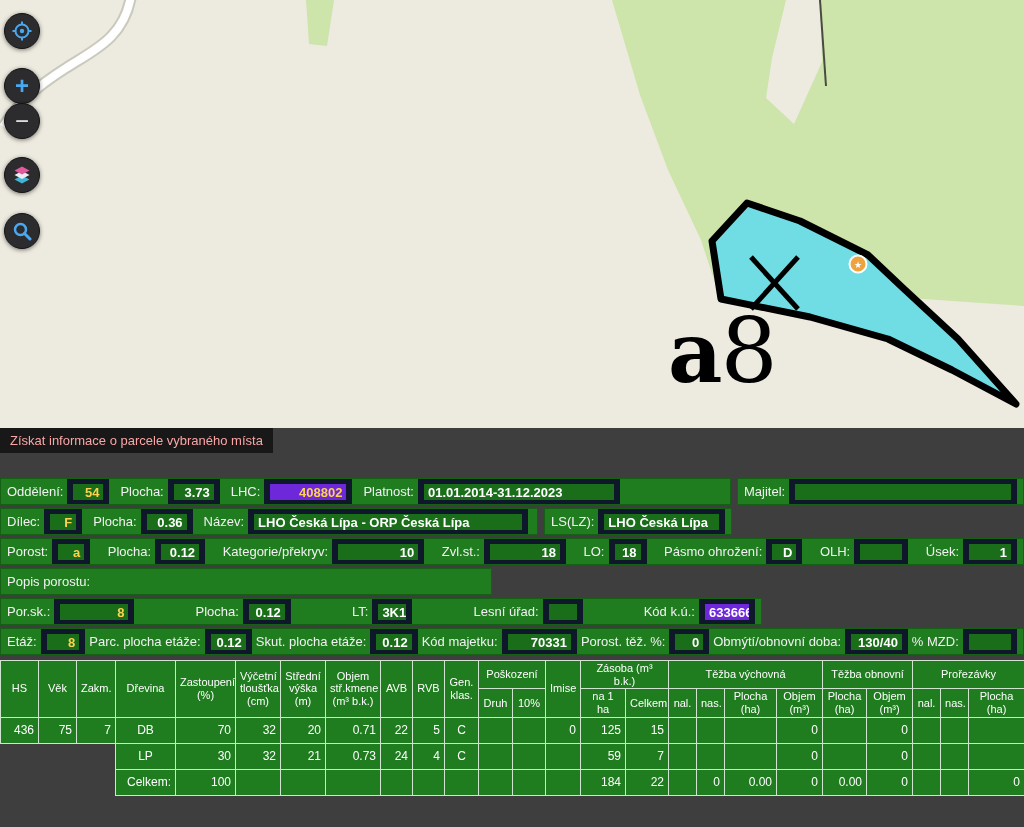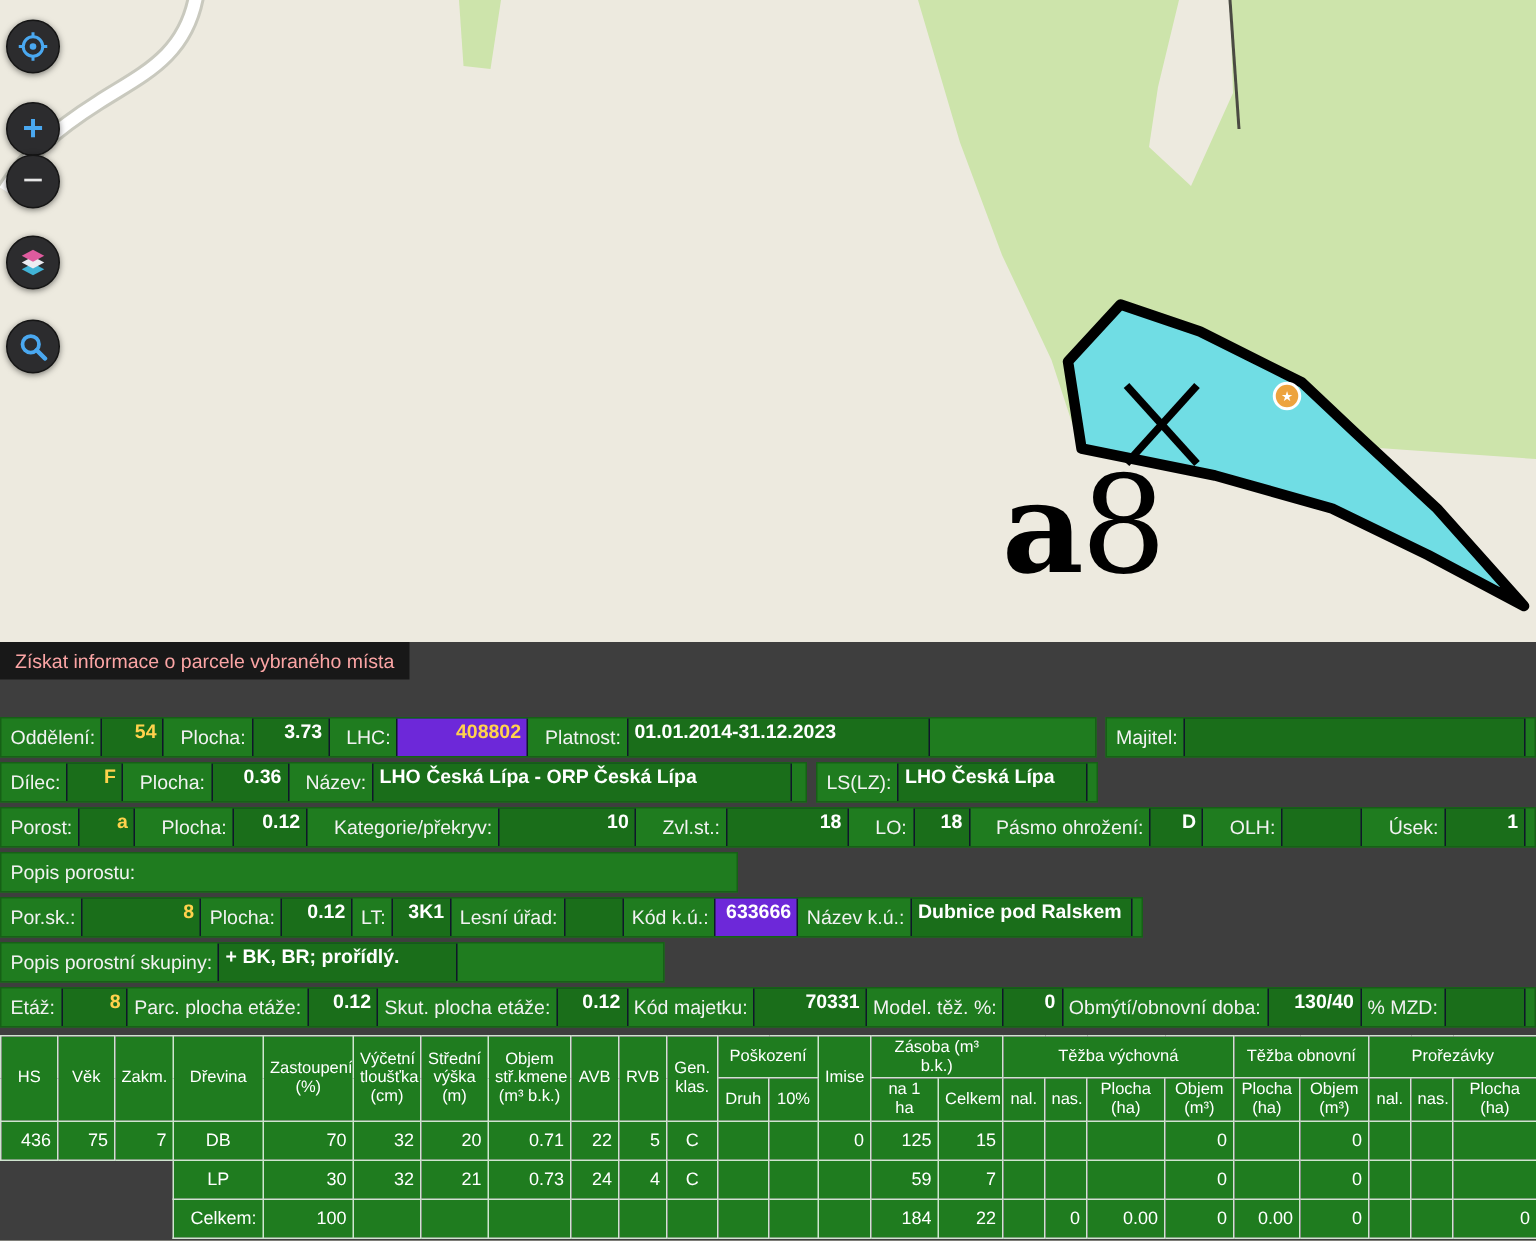--- a/index.html
+++ b/index.html
@@ -20,21 +20,21 @@
   
   .panel{position:relative;width:1024px;height:399px;background:#3e3e3e}
   .tooltip{display:inline-block;background:#181818;color:#fca5a5;font-size:13px;padding:5px 10px;cursor:pointer}
   .rows{margin-top:25px}
   .irow{display:flex;gap:6px;margin-bottom:3px;height:27px}
   .gbar{display:flex;align-items:center;gap:11px;background:#1f7c1f;border:1px solid #166016;padding:0 6px;height:27px;
         box-sizing:border-box;overflow:hidden;flex-wrap:nowrap}
   .gbar.spread{justify-content:space-between;gap:4px}
   .fld{display:flex;align-items:center;gap:4px;white-space:nowrap;min-width:0}
   .lbl{color:#f2f2f2;font-size:13px;flex-shrink:0}
-  .val{display:inline-block;background:#1a6e1a;border:1px solid #0f172a;color:#fff;font-weight:bold;font-size:13px;
+  .val{display:inline-block;background:#1a6e1a;border:6px solid #0f172a;color:#fff;font-weight:bold;font-size:13px;
        padding:1px 4px;height:28px;line-height:16px;box-sizing:border-box;overflow:hidden;white-space:nowrap}
   .val.num{text-align:right}
   .val.key{color:#ffd24d}
   .val.lite{background:#6d28d9}
   .grow{flex:1}
 
   
   .ltab{border-collapse:collapse;table-layout:fixed;width:1024px;margin-top:5px;font-size:12px}
   .ltab th,.ltab td{background:#1f7c1f;border:1px solid #cfe5cf;color:#fff;padding:1px 4px;overflow:hidden}
   .ltab th{font-weight:normal;font-size:11px;text-align:center;line-height:1.15}
@@ -216,56 +216,44 @@
             <span class="val num" style="width:40px">3K1</span>
           </span>
           <span class="fld">
             <span class="lbl">Lesní úřad:</span>
             <span class="val" style="width:40px"></span>
           </span>
           <span class="fld">
             <span class="lbl">Kód k.ú.:</span>
             <span class="val num lite" style="width:56px">633666</span>
           </span>
-          <span class="fld">
-            <span class="lbl">Název k.ú.:</span>
-            <span class="val" style="width:148px">Dubnice pod Ralskem</span>
-          </span>
-        </div>
-      </div>
-
-      <div class="irow">
-        <div class="gbar" style="width:443px">
-          <span class="fld">
-            <span class="lbl">Popis porostní skupiny:</span>
-            <span class="val" style="width:160px">+ BK, BR; prořídlý.</span>
-          </span>
-        </div>
-      </div>
+        </div>
+      </div>
+
 
       <div class="irow">
         <div class="gbar spread" style="width:1024px">
           <span class="fld">
             <span class="lbl">Etáž:</span>
             <span class="val num key" style="width:46px">8</span>
           </span>
           <span class="fld">
             <span class="lbl">Parc. plocha etáže:</span>
             <span class="val num" style="width:50px">0.12</span>
           </span>
           <span class="fld">
             <span class="lbl">Skut. plocha etáže:</span>
             <span class="val num" style="width:50px">0.12</span>
           </span>
           <span class="fld">
             <span class="lbl">Kód majetku:</span>
             <span class="val num" style="width:78px">70331</span>
           </span>
           <span class="fld">
-            <span class="lbl">Model. těž. %:</span>
+            <span class="lbl">Porost. těž. %:</span>
             <span class="val num" style="width:42px">0</span>
           </span>
           <span class="fld">
             <span class="lbl">Obmýtí/obnovní doba:</span>
             <span class="val num" style="width:66px">130/40</span>
           </span>
           <span class="fld">
             <span class="lbl">% MZD:</span>
             <span class="val" style="width:56px"></span>
           </span>

